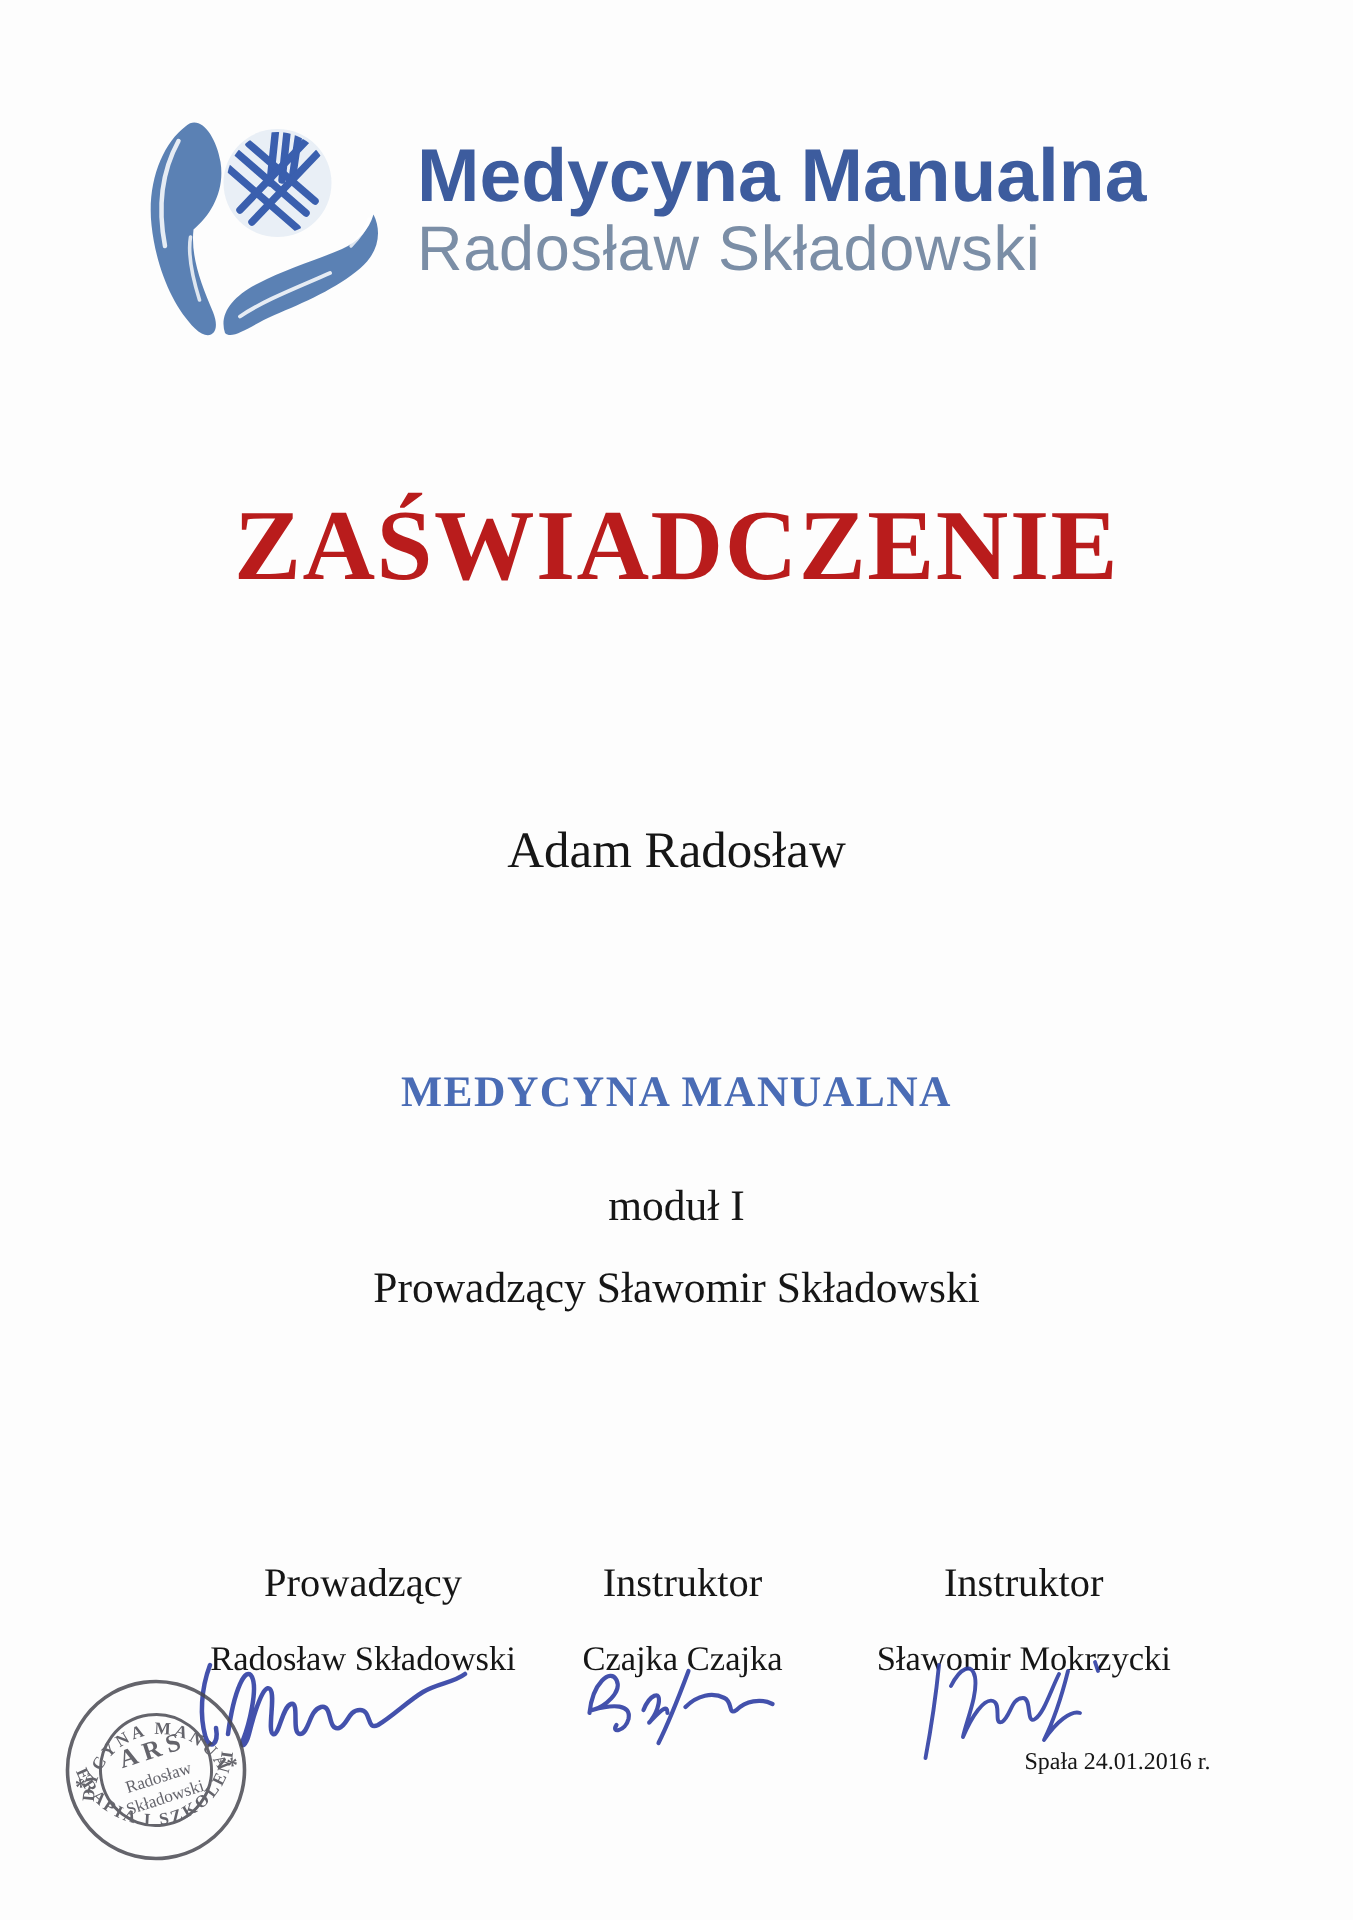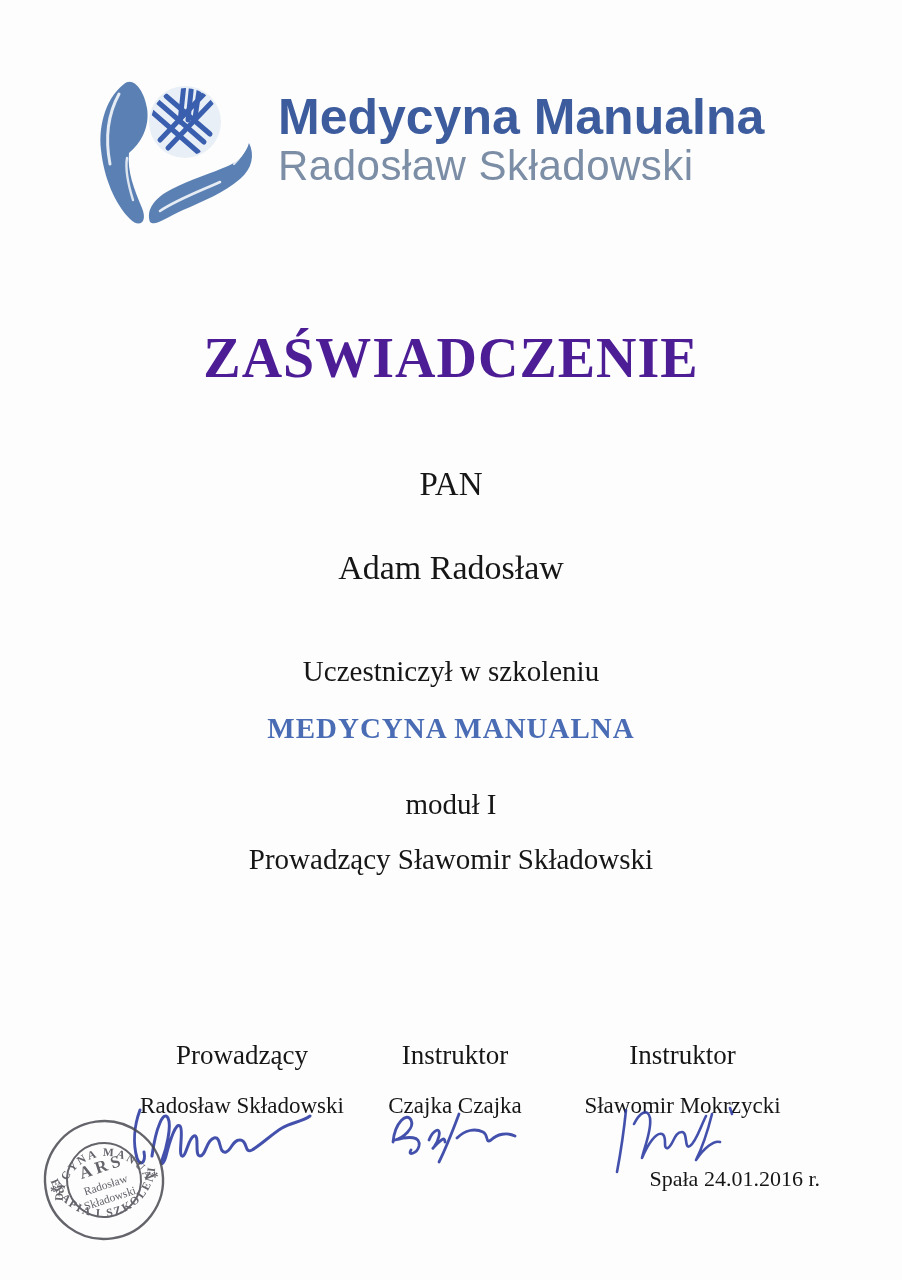--- a/index.html
+++ b/index.html
@@ -12,21 +12,21 @@
     font-family:"Liberation Serif", serif;
     color:#161616;
   }
   
   .logo-icon{position:absolute;left:88px;top:72px;}
   .logo-text{position:absolute;left:278px;top:92px;font-family:"Liberation Sans", sans-serif;}
   .logo-title{font-size:50px;font-weight:700;color:#3d5c9e;line-height:1.02;letter-spacing:0px;}
   .logo-subtitle{font-size:42px;font-weight:400;color:#7b8ea6;line-height:1.1;letter-spacing:0.5px;}
   
   .cline{position:absolute;left:0;width:100%;text-align:center;}
-  .cert-heading{top:326px;font-size:56px;font-weight:700;letter-spacing:1px;color:#4c1d95;}
+  .cert-heading{top:326px;font-size:67px;font-weight:700;letter-spacing:1px;color:#b91c1c;}
   .salutation{top:466px;font-size:33px;}
   .recipient{top:549px;font-size:34px;}
   .participation{top:655px;font-size:29px;}
   .course{top:712px;font-size:29px;font-weight:700;color:#4a6cb5;letter-spacing:1px;}
   .module{top:788px;font-size:29px;}
   .conductor{top:843px;font-size:29px;}
   
   .sig-col{position:absolute;top:1040px;text-align:center;}
   .sig-col-1{left:127px;width:230px;}
   .sig-col-2{left:345px;width:220px;}
@@ -39,21 +39,21 @@
   .sig2{left:385px;top:1106px;}
   .sig3{left:612px;top:1094px;}
   
   .stamp{position:absolute;left:40px;top:1116px;transform:rotate(-8deg);color:#474750;opacity:0.84;}
   .stamp text{fill:currentColor;}
   .stamp .ring-text{font-family:"Liberation Serif", serif;font-weight:700;font-size:11.5px;letter-spacing:2px;}
   .stamp .ars{font-family:"Liberation Serif", serif;font-weight:700;font-size:17px;letter-spacing:4px;}
   .stamp .inner-name{font-family:"Liberation Serif", serif;font-size:11.5px;}
   .stamp .star{font-size:15px;font-weight:700;}
   
-  .place-date{position:absolute;top:1166px;right:82px;font-size:22px;}
+  .place-date{position:absolute;top:1166px;right:95px;font-size:16px;}
 </style>
 </head>
 <body>
 
 <div class="page">
 
   <svg class="logo-icon" width="172" height="158" viewBox="0 0 172 158">
     <defs>
       <clipPath id="circClip">
           <circle cx="97" cy="50" r="34"></circle>
@@ -81,23 +81,21 @@
       <path d="M146 92 C152 86 156 80 158 74" fill="none" stroke="#ffffff" stroke-width="2.2" opacity="0.8" stroke-linecap="round"></path>
     </g>
   </svg>
 
   <div class="logo-text">
     <div class="logo-title">Medycyna Manualna</div>
     <div class="logo-subtitle">Radosław Składowski</div>
   </div>
 
   <div class="cline cert-heading">ZAŚWIADCZENIE</div>
-  <div class="cline salutation">PAN</div>
   <div class="cline recipient">Adam Radosław</div>
-  <div class="cline participation">Uczestniczył w szkoleniu</div>
   <div class="cline course">MEDYCYNA MANUALNA</div>
   <div class="cline module">moduł I</div>
   <div class="cline conductor">Prowadzący Sławomir Składowski</div>
 
   <div class="sig-col sig-col-1">
     <div class="sig-role">Prowadzący</div>
     <div class="sig-name">Radosław Składowski</div>
   </div>
   <div class="sig-col sig-col-2">
     <div class="sig-role">Instruktor</div>

